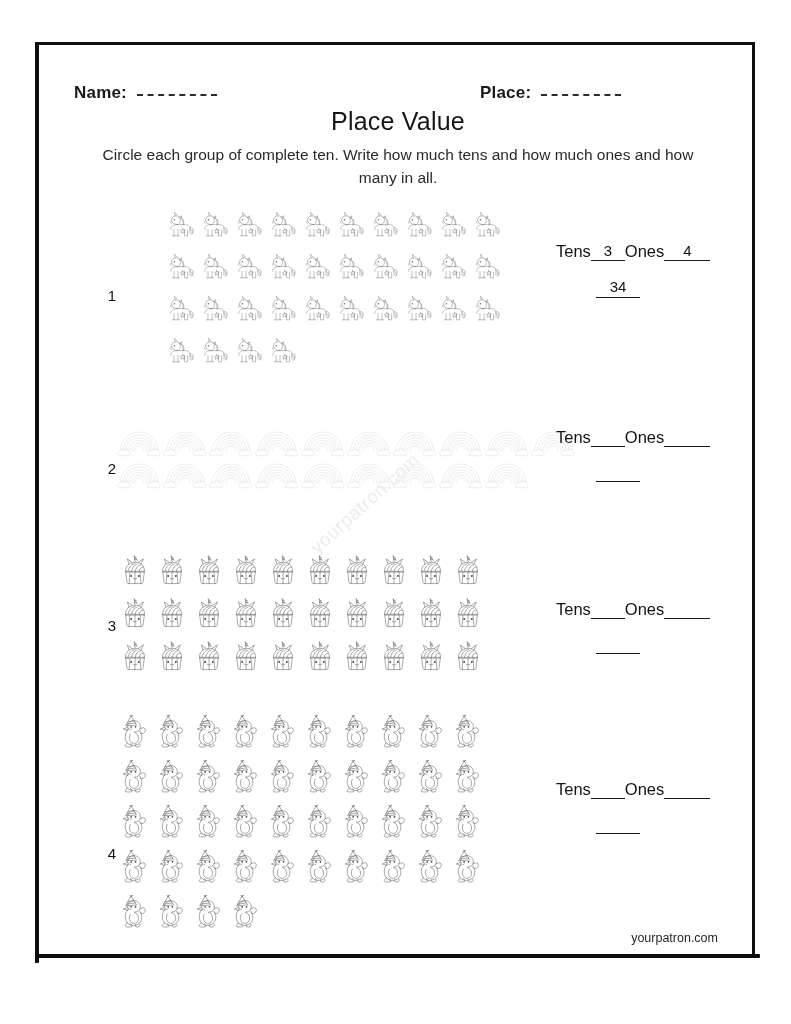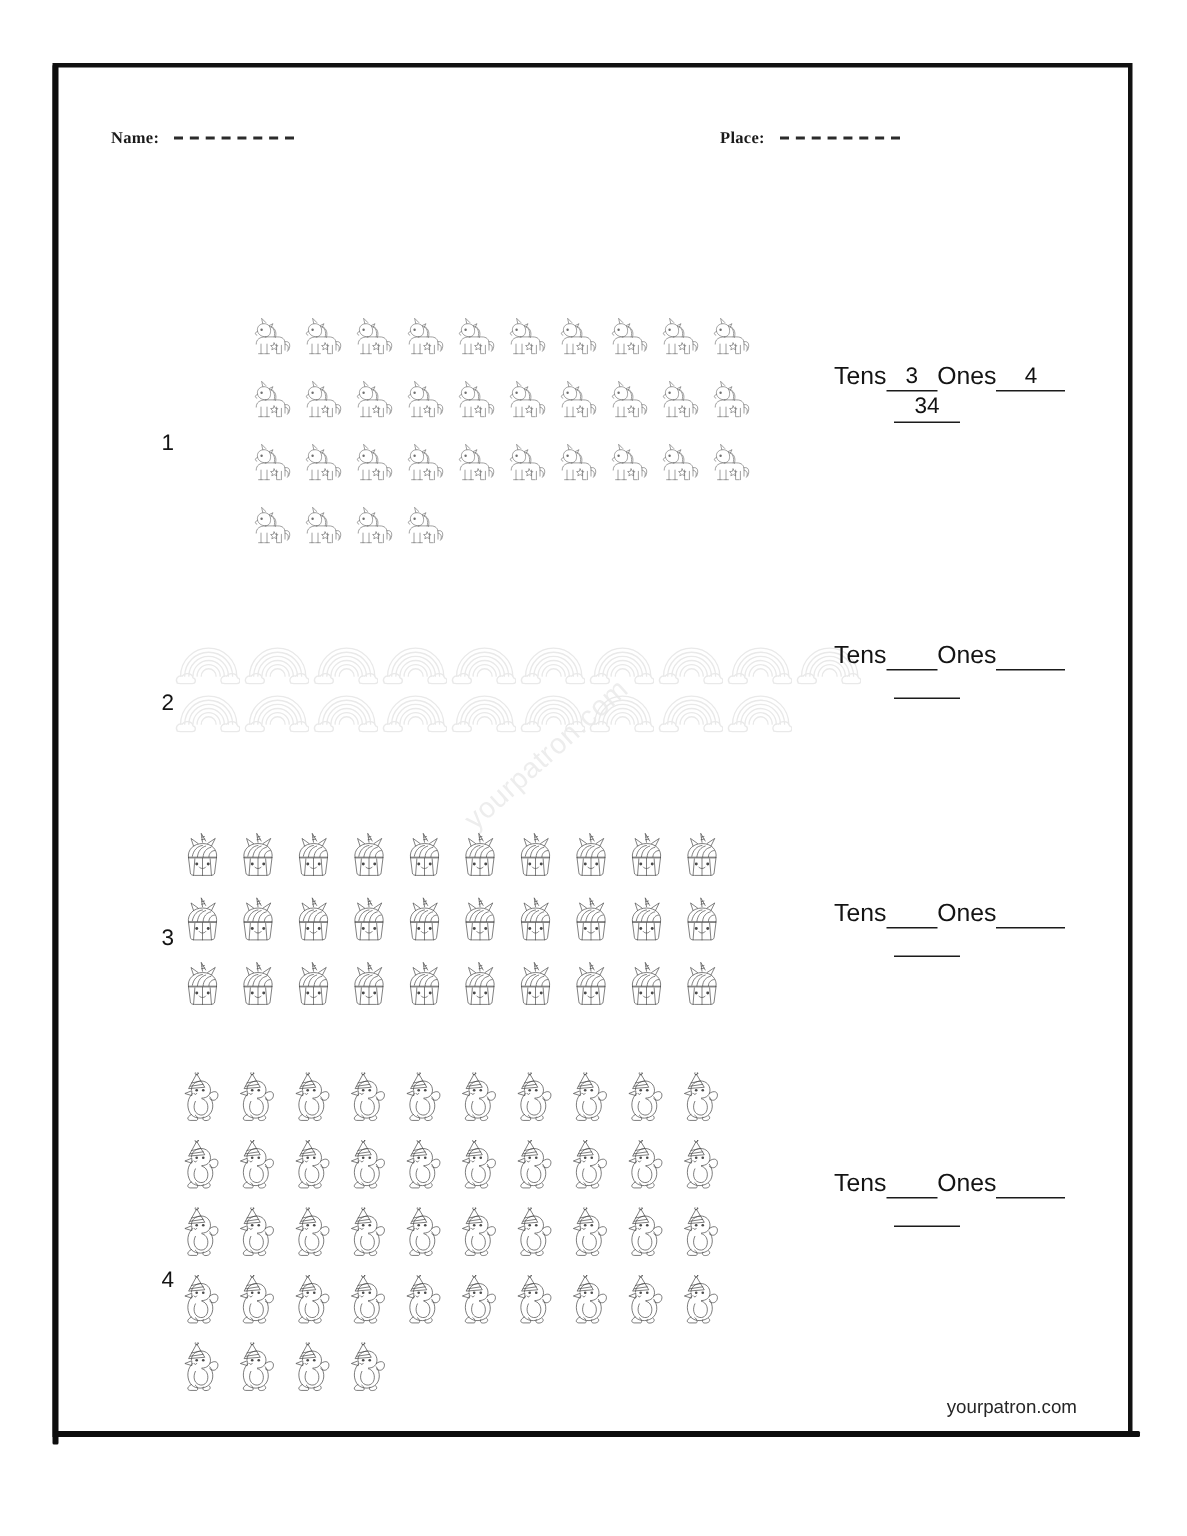--- a/index.html
+++ b/index.html
@@ -51,22 +51,22 @@
   
   .field-row {
     position: absolute;
     display: flex;
     align-items: baseline;
     gap: 10px;
   }
   #name-field { left: 36px; top: 38px; }
   #date-field { left: 442px; top: 38px; }
   .field-label {
-    font-family: Liberation Serif, serif;
-    font-size: 11px;
+    font-family: Liberation Sans, sans-serif;
+    font-size: 17px;
     font-weight: 700;
     letter-spacing: 0.2px;
     color: #1a1a1a;
   }
   .field-blank {
     display: inline-block;
     width: 80px;
     border-bottom: 2px dashed #2b2b2b;
     height: 10px;
     position: relative;
@@ -154,21 +154,21 @@
     border-bottom: 1.4px solid #1b1b1b;
     height: 17px;
     text-align: center;
     font-size: 15px;
     line-height: 15px;
     color: #111;
   }
   .blank-tens { width: 34px; }
   .blank-ones { width: 46px; }
   .answer-line2 {
-    margin-top: 0;
+    margin-top: 16px;
     padding-left: 40px;
   }
   .blank-total {
     display: inline-block;
     width: 44px;
     border-bottom: 1.4px solid #1b1b1b;
     height: 18px;
     text-align: center;
     font-size: 15px;
     line-height: 16px;
@@ -197,20 +197,22 @@
   <div id="name-field" class="field-row">
     <span class="field-label">Name:</span>
     <span class="field-blank"></span>
   </div>
 
   <div id="date-field" class="field-row">
     <span class="field-label">Place:</span>
     <span class="field-blank"></span>
   </div>
 
+  <div id="page-title">Place Value</div>
+  <div id="instructions">Circle each group of complete ten. Write how much tens and how much ones and how many in all.</div>
 
   <div id="watermark">yourpatron.com</div>
 
   <div id="problems-container">
       <div class="problem">
         <div class="problem-number" style="left: 54px; top: 242px;">1</div>
         <div class="icon-field" style="left: 124px; top: 166px; width: 340px;">
           <div class="icon-grid" style="height: 42px;">
             <span class="icon-cell" style="width: 34px;">
               <svg width="32" height="32" viewBox="0 0 80 72" aria-hidden="true">

